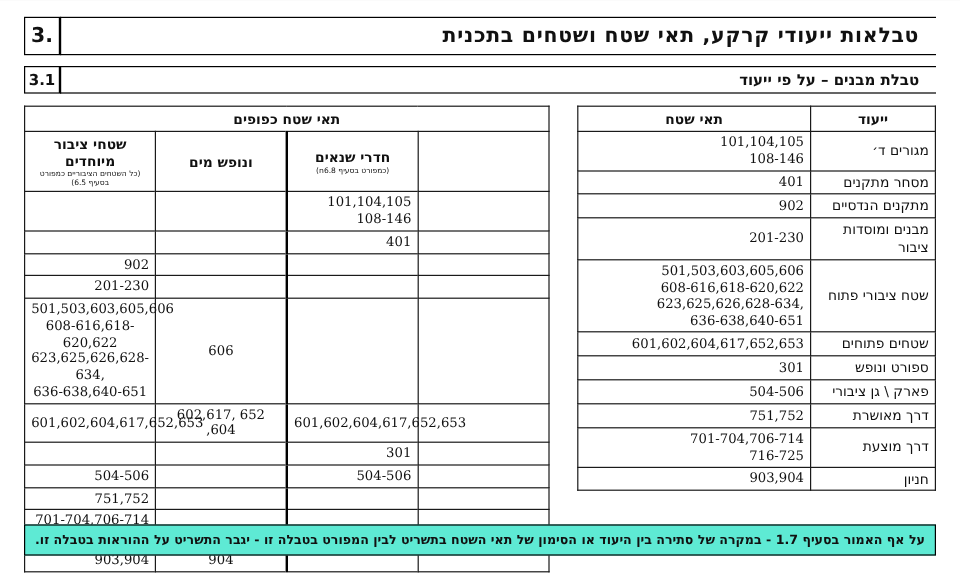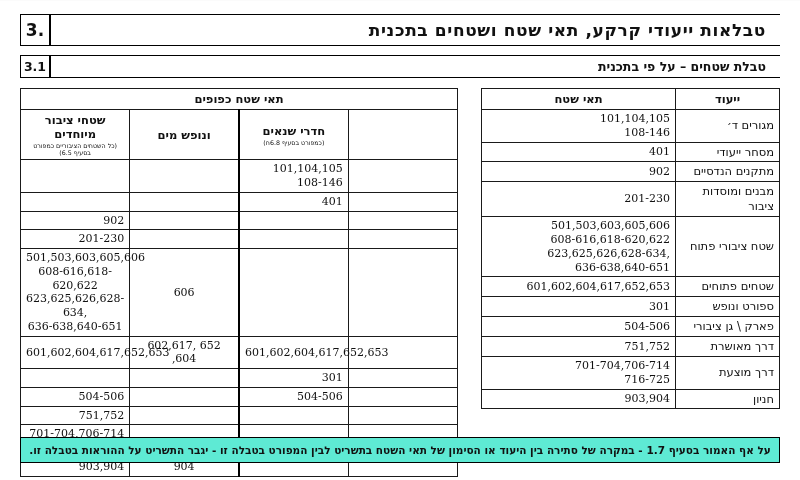--- a/index.html
+++ b/index.html
@@ -144,39 +144,39 @@
 
   <div class="sec-row" id="sec3">
     <div class="sec-bar">
       <span>טבלאות ייעודי קרקע, תאי שטח ושטחים בתכנית</span>
     </div>
     <div class="sec-num">3.</div>
   </div>
 
   <div class="sec-row" id="sec31">
     <div class="sec-bar">
-      <span>טבלת שטחים – על פי בתכנית</span>
+      <span>טבלת מבנים – על פי ייעוד</span>
     </div>
     <div class="sec-num">3.1</div>
   </div>
 
   <table id="tbl-right">
     <tbody>
       <tr>
         <td class="hdr c-use">ייעוד</td>
         <td class="hdr c-cells">תאי שטח</td>
       </tr>
 
       <tr>
         <td class="lbl c-use">מגורים ד׳</td>
         <td class="num c-cells">101,104,105
 108-146</td>
       </tr>
       <tr>
-        <td class="lbl c-use">מסחר ייעודי</td>
+        <td class="lbl c-use">מסחר מתקנים</td>
         <td class="num c-cells">401</td>
       </tr>
       <tr>
         <td class="lbl c-use">מתקנים הנדסיים</td>
         <td class="num c-cells">902</td>
       </tr>
       <tr>
         <td class="lbl c-use">מבנים ומוסדות
 ציבור</td>
         <td class="num c-cells">201-230</td>

